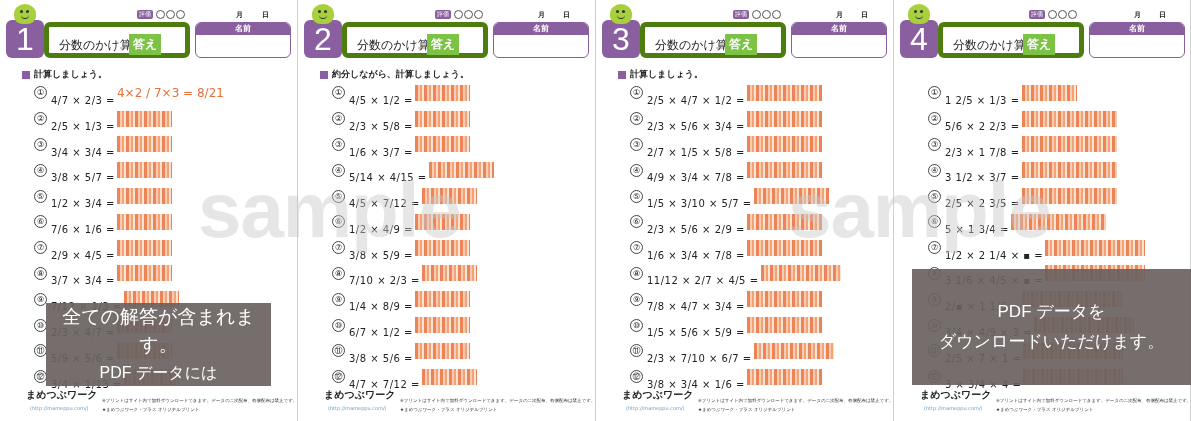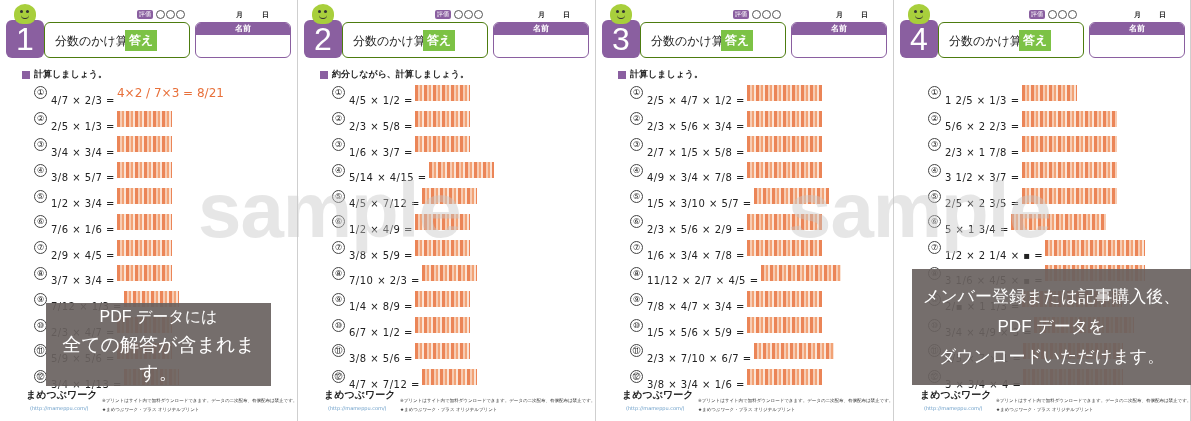--- a/index.html
+++ b/index.html
@@ -6,21 +6,21 @@
   body { width: 1191px; height: 421px; background: #fff; position: relative; overflow: hidden;
          font-family: "DejaVu Sans", "Liberation Sans", sans-serif; color: #222; }
   .sheet { position: absolute; top: 0; height: 421px; background: #fff; border-right: 1px solid #cfcfcf; }
   .badge { position: absolute; left: 6px; top: 20px; width: 38px; height: 38px; background: #8a5fa0;
            border-radius: 6px; color: #fff; font-size: 32px; line-height: 38px; text-align: center;
            font-family: "Liberation Sans", sans-serif; }
   .mascot { position: absolute; left: 14px; top: 4px; width: 22px; height: 20px; background: #a8cf3c;
             border-radius: 50% 50% 40% 40%; }
   .mascot::before { content: ""; position: absolute; left: 6px; top: 6px; width: 3px; height: 3px; background: #333; border-radius: 50%; box-shadow: 6px 0 0 #333; }
   .mascot::after { content: ""; position: absolute; left: 7px; top: 11px; width: 8px; height: 3px; border-bottom: 1px solid #333; border-radius: 0 0 4px 4px; }
-  .title-box { position: absolute; left: 44px; top: 22px; width: 146px; height: 36px; border: 1px solid #4d7c0f;
+  .title-box { position: absolute; left: 44px; top: 22px; width: 146px; height: 36px; border: 5px solid #4d7c0f;
                border-radius: 6px; background: #fff; }
   .title-text { position: absolute; left: 10px; top: 10px; font-size: 12px; color: #222; }
   .answer-tag { position: absolute; left: 80px; top: 7px; background: #7cc245; color: #fff; font-size: 12px;
                 padding: 2px 4px; font-weight: bold; }
   .eval { position: absolute; left: 137px; top: 10px; font-size: 8px; display: flex; align-items: center; gap: 1px; }
   .eval-tag { background: #8a5fa0; color: #fff; font-size: 6px; padding: 0 2px; border-radius: 2px; margin-right: 2px; }
   .face { width: 9px; height: 9px; border: 1px solid #555; border-radius: 50%; display: inline-block; font-size: 5px; line-height: 7px; text-align: center; }
   .date { position: absolute; top: 10px; font-size: 7px; font-weight: bold; }
   .name-box { position: absolute; left: 195px; top: 22px; width: 96px; height: 36px; border: 1px solid #8a5fa0; border-radius: 6px; overflow: hidden; background: #fff; }
   .name-head { background: #8a5fa0; color: #fff; font-size: 8px; font-weight: bold; text-align: center; height: 12px; line-height: 12px; }
@@ -403,21 +403,20 @@
       <div>※プリントはサイト内で無料ダウンロードできます。データの二次配布、有償配布は禁止です。</div>
       <div>★まめつぶワーク・プラス オリジナルプリント</div>
     </div>
     </div>
   </div>
 
 <div class="watermark" style="left:150px; top:165px;">sample</div>
 <div class="watermark" style="left:740px; top:165px;">sample</div>
 
 <div class="overlay" style="left:46px; top:303px; width:225px; height:83px; font-size:17px; line-height:28px;">
+  <span style="font-size:19px;">全ての解答が含まれます。</span>
   <span style="font-size:16px;">PDF データには</span>
-  <span style="font-size:19px;">全ての解答が含まれます。</span>
 </div>
 
 <div class="overlay" style="left:912px; top:269px; width:279px; height:116px; font-size:17px; line-height:30px;">
-  <span>メンバー登録または記事購入後、</span>
   <span>PDF データを</span>
   <span>ダウンロードいただけます。</span>
 </div>
 
 </body></html>

